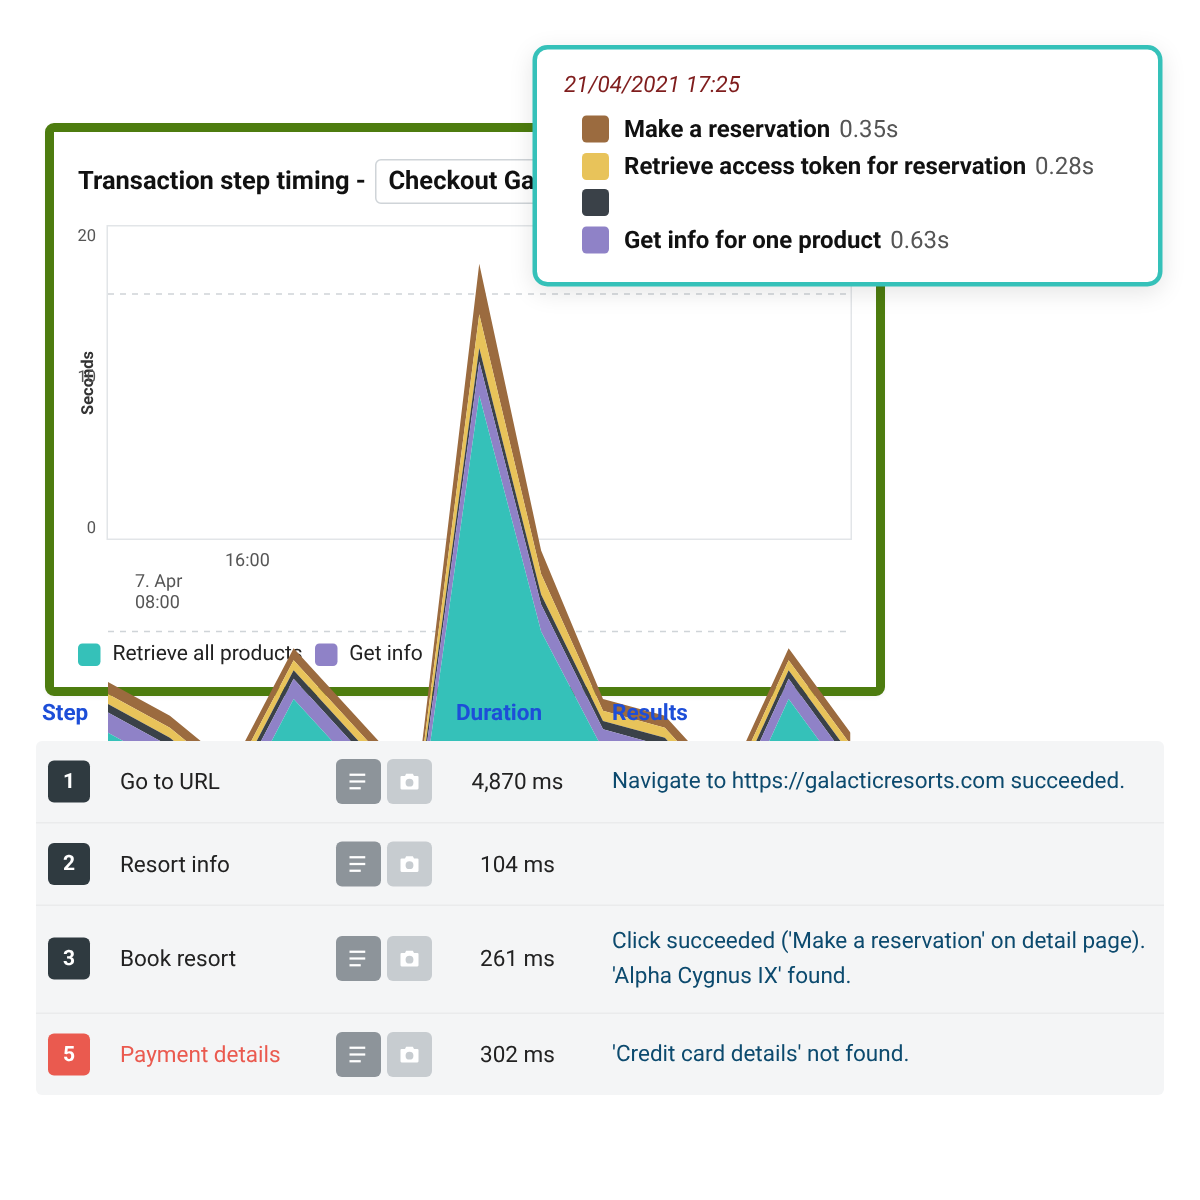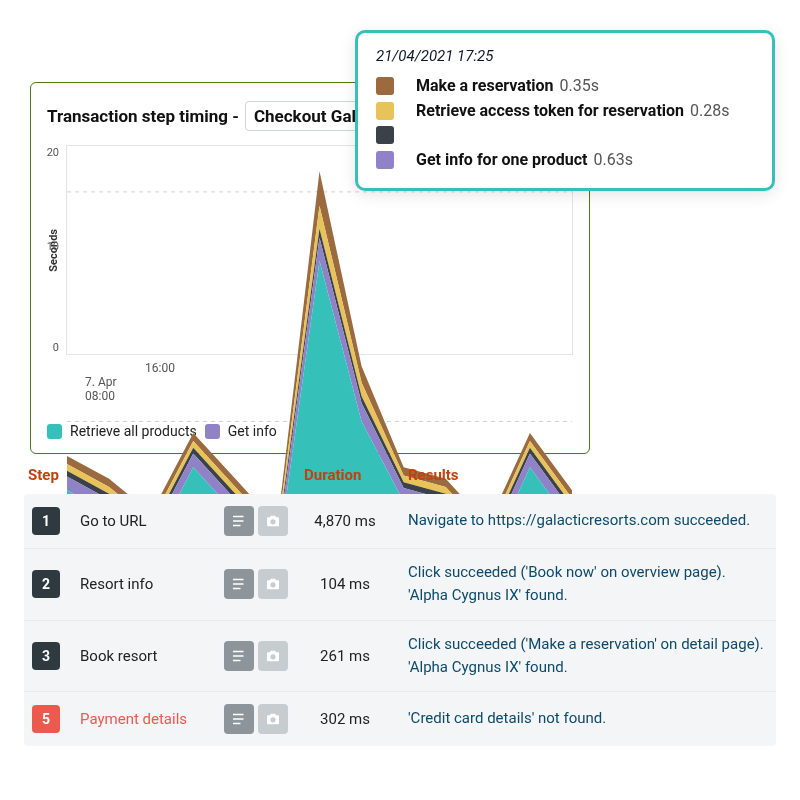--- a/index.html
+++ b/index.html
@@ -13,21 +13,21 @@
     overflow: hidden;
   }
 
   
   .chart-card {
     position: absolute;
     left: 30px;
     top: 82px;
     width: 560px;
     background: #fff;
-    border: 1px solid #4d7c0f;
+    border: 6px solid #4d7c0f;
     border-radius: 6px;
     box-shadow: 0 1px 3px rgba(0,0,0,0.04);
     padding: 18px 16px 14px 16px;
   }
   .chart-header {
     display: flex;
     align-items: center;
     gap: 6px;
     margin-bottom: 14px;
   }
@@ -112,29 +112,30 @@
     background: #fff;
     border: 3px solid #35c1b9;
     border-radius: 10px;
     padding: 14px 18px 16px 18px;
     box-shadow: 0 4px 16px rgba(0,0,0,0.10);
     z-index: 5;
   }
   .tooltip-date {
     font-style: italic;
     font-size: 15px;
-    color: #0f172a;
+    color: #7f1d1d;
     margin-bottom: 8px;
   }
   .tooltip-row {
     display: flex;
     align-items: center;
-    gap: 22px;
+    gap: 10px;
     padding: 3px 0;
     font-size: 16px;
+    margin-left: 12px;
   }
   .tooltip-row .swatch { flex: 0 0 auto; width: 18px; height: 18px; }
   .tooltip-label { font-weight: 700; color: #111; }
   .tooltip-value { color: #555; font-weight: 400; margin-left: 2px; }
 
   
   .steps-section {
     position: absolute;
     left: 24px;
     top: 456px;
@@ -142,21 +143,21 @@
   }
   .steps-header, .step-row {
     display: grid;
     grid-template-columns: 52px 140px 76px 100px 1fr;
     align-items: center;
     column-gap: 4px;
   }
   .steps-header {
     font-weight: 700;
     font-size: 15px;
-    color: #c2410c;
+    color: #1d4ed8;
     padding: 10px 0;
   }
   .steps-body {
     background: #f4f5f6;
     border-radius: 4px;
   }
   .step-row {
     padding: 12px 0;
     font-size: 15px;
     color: #222;
@@ -301,21 +302,20 @@
               <rect x="4" y="17" width="10" height="2"></rect>
             </svg>
           </div>
           <div class="icon-btn light">
             <svg viewBox="0 0 24 24" fill="currentColor">
               <path d="M5 7h3l1-2h6l1 2h3a1 1 0 011 1v10a1 1 0 01-1 1H5a1 1 0 01-1-1V8a1 1 0 011-1zm7 2.5A3.5 3.5 0 1012 16.5 3.5 3.5 0 0012 9.5z"></path>
             </svg>
           </div>
         </div>
         <div class="step-duration">104 ms</div>
-        <div class="step-result">Click succeeded ('Book now' on overview page). 'Alpha Cygnus IX' found.</div>
       </div>
       <div class="step-row">
         <div class="step-num ok">3</div>
         <div class="step-name">Book resort</div>
         <div class="step-actions">
           <div class="icon-btn dark">
             <svg viewBox="0 0 24 24" fill="currentColor">
               <rect x="4" y="5" width="14" height="2"></rect>
               <rect x="4" y="11" width="14" height="2"></rect>
               <rect x="4" y="17" width="10" height="2"></rect>

